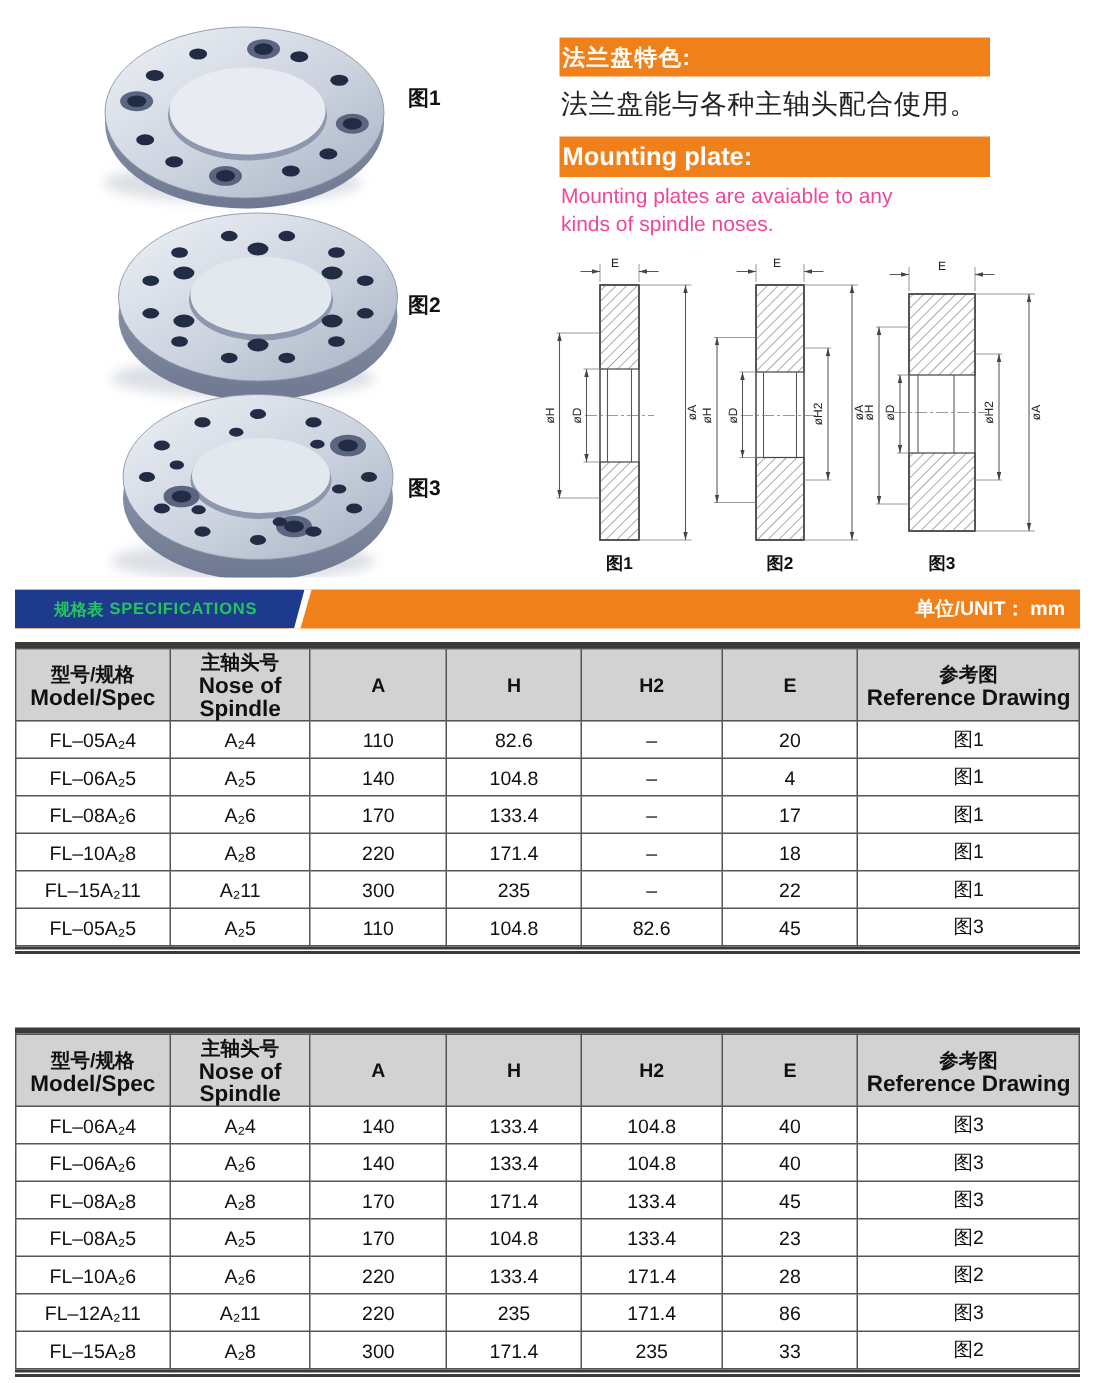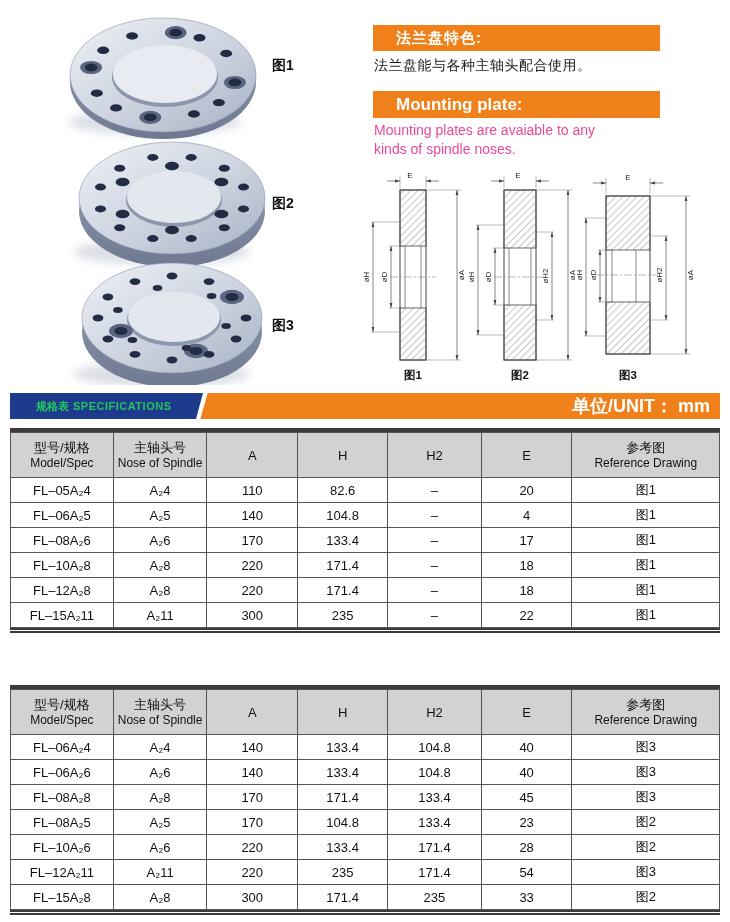--- a/index.html
+++ b/index.html
@@ -7,55 +7,55 @@
     position:relative; width:730px; height:922px; background:#fff;
     font-family:"Liberation Sans","DejaVu Sans",sans-serif; color:#1a1a1a;
     overflow:hidden;
   }
   .abs { position:absolute; }
 
   
   .orange-bar {
     position:absolute; left:373px; width:287px; background:#f08019;
     color:#fff; font-weight:bold; display:flex; align-items:center;
-    padding-left:23px; box-sizing:border-box;
+    padding-left:2px; box-sizing:border-box;
   }
   .cn-title { top:25px; height:26px; font-size:15px; letter-spacing:1px; }
   .en-title { top:91px; height:27px; font-size:17px; }
-  .cn-body { position:absolute; left:374px; top:57px; width:300px; font-size:14px; color:#222; letter-spacing:0.5px; }
+  .cn-body { position:absolute; left:374px; top:57px; width:300px; font-size:18px; color:#222; letter-spacing:0.5px; }
   .en-body { position:absolute; left:374px; top:121px; width:300px; font-size:14px; color:#ec4899; line-height:19px; }
 
   
   .fig-label { position:absolute; left:272px; font-size:14px; font-weight:bold; color:#111; }
 
   
   .spec-bar { position:absolute; left:10px; top:393px; width:710px; height:26px; background:#f08019; }
   .spec-bar .white-slant { position:absolute; left:186px; top:0; width:8px; height:26px; background:#fff; transform:skewX(-16deg); }
   .spec-bar .blue-part {
     position:absolute; left:0; top:0; width:200px; height:26px; background:#1e3a8c;
     clip-path:polygon(0 0, 193px 0, 186px 100%, 0 100%);
     display:flex; align-items:center; padding-left:26px; box-sizing:border-box;
     color:#22c55e; font-weight:bold; font-size:11px;
   }
   .spec-bar .blue-part .en { margin-left:4px; letter-spacing:0.5px; }
   .spec-bar .unit {
     position:absolute; right:10px; top:0; height:26px; display:flex; align-items:center;
-    color:#fff; font-weight:bold; font-size:18px;
+    color:#fff; font-weight:bold; font-size:13px;
   }
 
   
   .spec-table {
     position:absolute; left:10px; width:710px;
     border-top:4px solid #3b3b3b; border-bottom:5px double #3b3b3b;
   }
   .spec-table table { width:100%; border-collapse:collapse; table-layout:fixed; }
   .spec-table th, .spec-table td { border:1px solid #555; text-align:center; padding:0; }
-  .spec-table thead th { background:#d2d2d2; height:44px; vertical-align:middle; font-weight:normal; color:#111; }
+  .spec-table thead th { background:#d2d2d2; height:44px; vertical-align:middle; font-weight:bold; color:#111; }
   .spec-table .th-cn { font-size:13px; line-height:17px; }
-  .spec-table .th-en { font-size:12px; line-height:15px; }
+  .spec-table .th-en { font-size:15px; line-height:15px; }
   .spec-table td { height:24px; font-size:13px; color:#111; }
   #table1 { top:428px; }
   #table2 { top:685px; }
 
   
   .drawings { position:absolute; left:350px; top:170px; }
   .drawings text { font-size:8px; fill:#222; font-family:"Liberation Sans","DejaVu Sans",sans-serif; }
   .drawings text.fig { font-size:11.5px; font-weight:bold; fill:#111; }
 </style>
 </head>
@@ -377,36 +377,36 @@
           <tr>
             <td>FL–10A₂8</td>
             <td>A₂8</td>
             <td>220</td>
             <td>171.4</td>
             <td>–</td>
             <td>18</td>
             <td>图1</td>
           </tr>
           <tr>
-            <td>FL–12A₂8</td>
-            <td>A₂8</td>
-            <td>220</td>
-            <td>171.4</td>
-            <td>–</td>
-            <td>18</td>
-            <td>图1</td>
-          </tr>
-          <tr>
             <td>FL–15A₂11</td>
             <td>A₂11</td>
             <td>300</td>
             <td>235</td>
             <td>–</td>
             <td>22</td>
             <td>图1</td>
+          </tr>
+          <tr>
+            <td>FL–05A₂5</td>
+            <td>A₂5</td>
+            <td>110</td>
+            <td>104.8</td>
+            <td>82.6</td>
+            <td>45</td>
+            <td>图3</td>
           </tr>
         </tbody>
     </table>
   </div>
 
   <div class="spec-table" id="table2">
     <table>
       <colgroup>
         <col style="width:14.5%">
           <col style="width:13.2%">
@@ -489,21 +489,21 @@
             <td>171.4</td>
             <td>28</td>
             <td>图2</td>
           </tr>
           <tr>
             <td>FL–12A₂11</td>
             <td>A₂11</td>
             <td>220</td>
             <td>235</td>
             <td>171.4</td>
-            <td>54</td>
+            <td>86</td>
             <td>图3</td>
           </tr>
           <tr>
             <td>FL–15A₂8</td>
             <td>A₂8</td>
             <td>300</td>
             <td>171.4</td>
             <td>235</td>
             <td>33</td>
             <td>图2</td>

